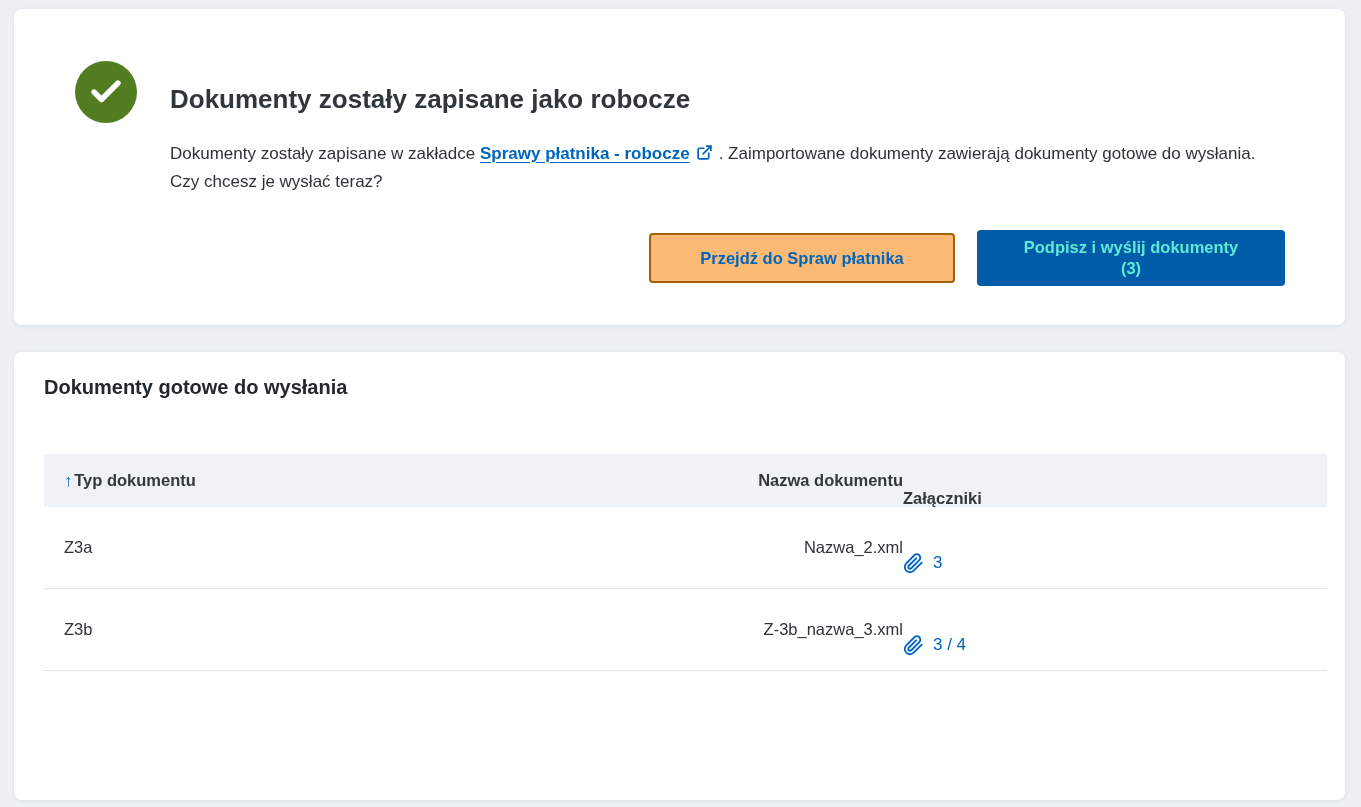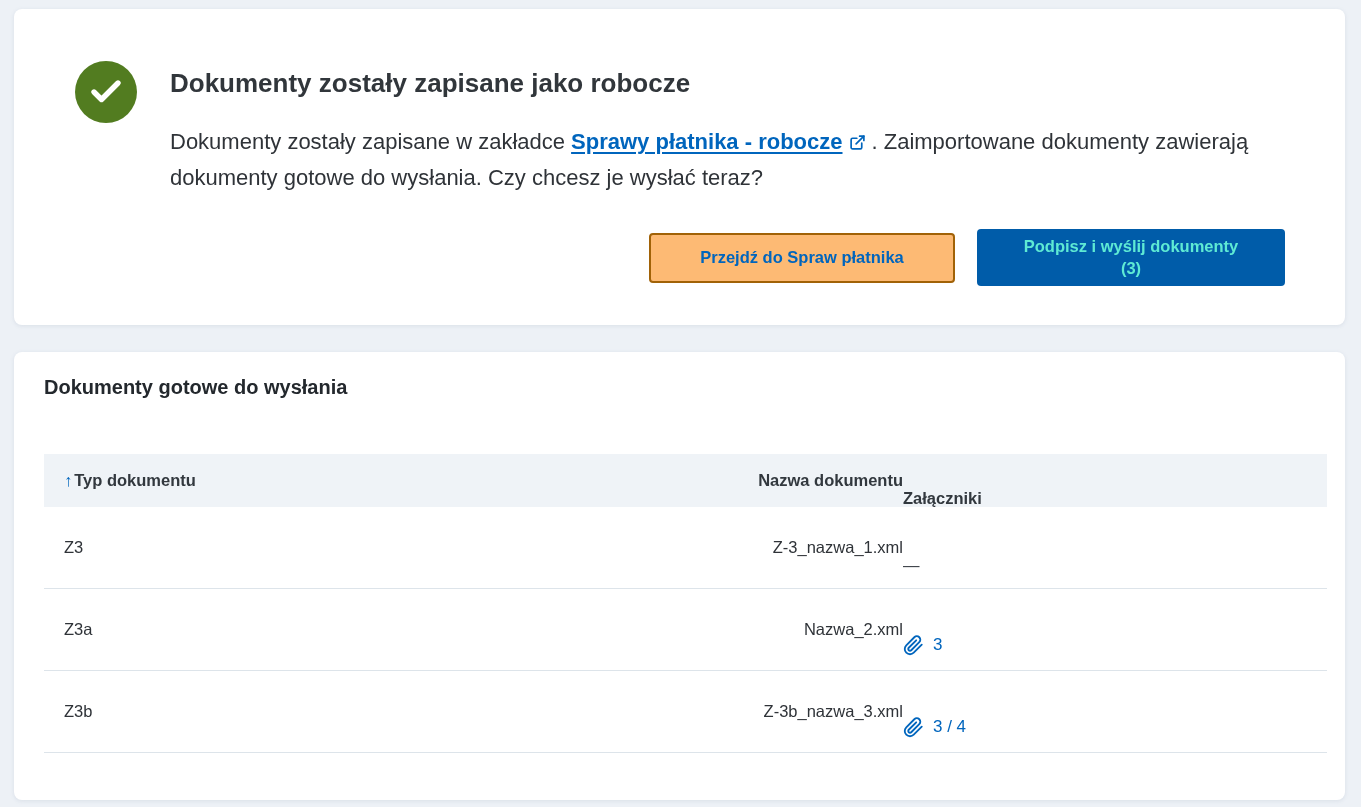--- a/index.html
+++ b/index.html
@@ -24,28 +24,28 @@
   .notification-card { top: 9px; height: 316px; }
   .notif-inner { display: flex; padding: 52px 60px 0 61px; gap: 33px; }
   .success-circle {
     flex: 0 0 62px; width: 62px; height: 62px;
     border-radius: 50%;
     background: #527C20;
     display: flex; align-items: center; justify-content: center;
   }
   .notif-content { flex: 1; min-width: 0; }
   .notif-title {
-    margin: 8px 0 26px;
+    margin: 24px 0 26px;
     font-size: 26px; line-height: 1.15;
     font-weight: 600;
     color: #31363b;
   }
   .notif-message {
     margin: 0 0 34px;
-    font-size: 22px; line-height: 1.55;
+    font-size: 17px; line-height: 1.55;
     color: #2f3338;
   }
   .notif-link {
     color: #0065BD;
     font-weight: 700;
     text-decoration: underline;
     text-underline-offset: 3px;
   }
   .ext-icon { display: inline-block; vertical-align: -2px; margin: 0 6px 0 6px; }
   .btn-row { display: flex; justify-content: flex-end; align-items: center; gap: 22px; }
@@ -138,27 +138,20 @@
 
   <div class="doc-table">
     <div class="tr thead">
       <div class="col-type">
         <span class="sort-arrow">↑</span><span class="th-label">Typ dokumentu</span>
       </div>
       <div class="col-name th-label">Nazwa dokumentu</div>
       <div class="col-att th-label">Załączniki</div>
     </div>
 
-    <div class="tr tbody-row">
-      <div class="col-type">Z3</div>
-      <div class="col-name">Z-3_nazwa_1.xml</div>
-      <div class="col-att">
-        <span class="dash">—</span>
-      </div>
-    </div>
 
     <div class="tr tbody-row">
       <div class="col-type">Z3a</div>
       <div class="col-name">Nazwa_2.xml</div>
       <div class="col-att">
         <a href="#" class="att-link">
             <span style="display:inline-flex;">
               <svg width="21" height="21" viewBox="0 0 24 24" fill="none" stroke="#0065BD" stroke-width="2.1" stroke-linecap="round" stroke-linejoin="round">
                 <path d="M21.44 11.05l-9.19 9.19a6 6 0 0 1-8.49-8.49l9.19-9.19a4 4 0 0 1 5.66 5.66l-9.2 9.19a2 2 0 0 1-2.83-2.83l8.49-8.48"></path>
               </svg>

